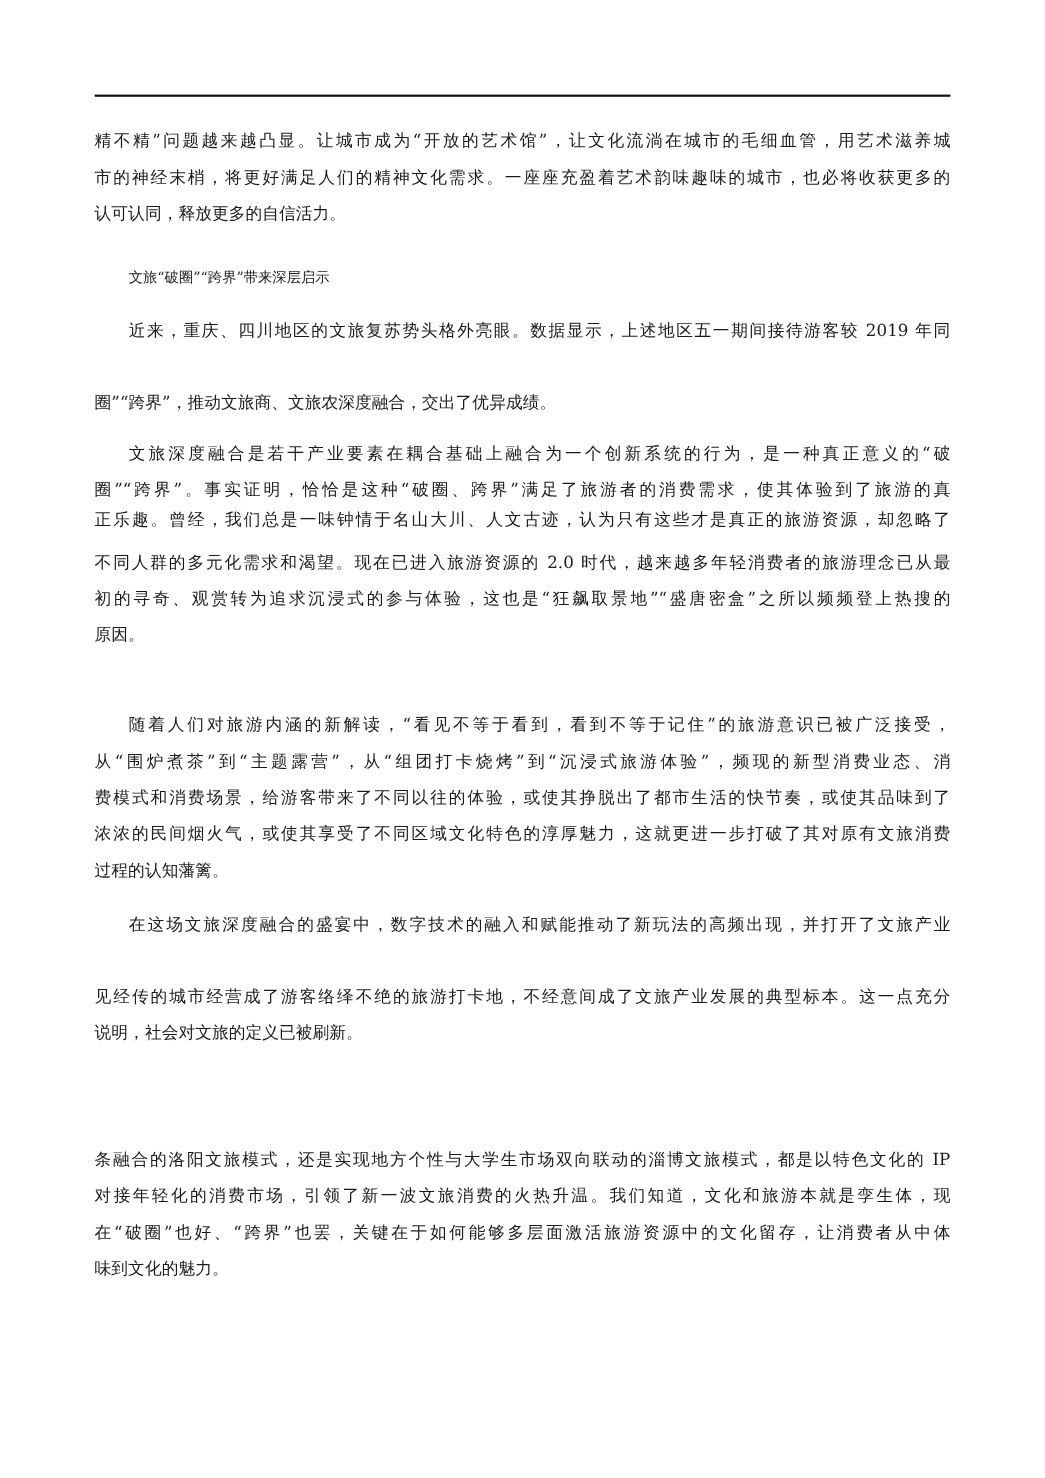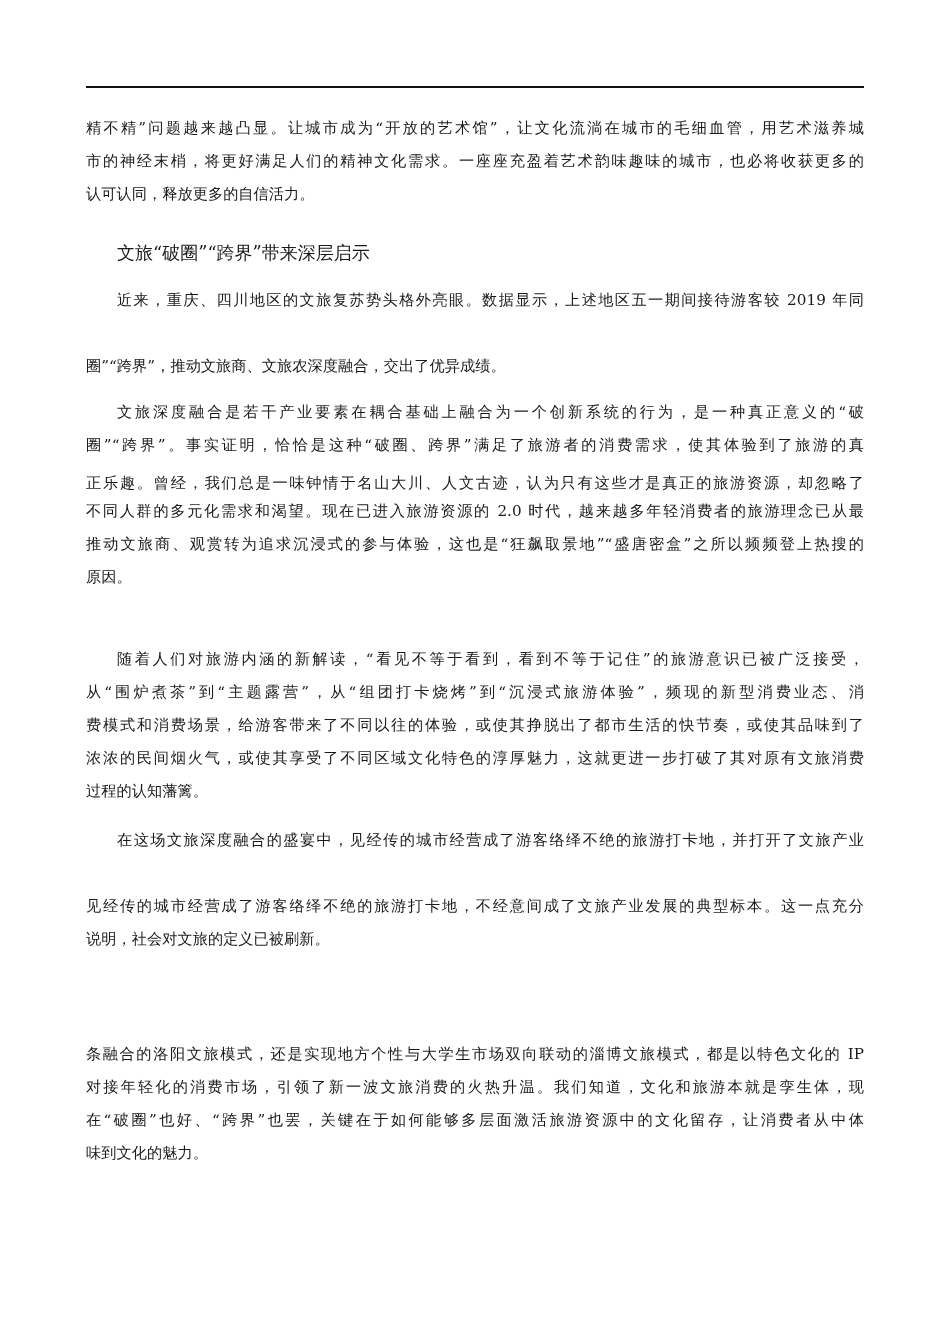--- a/index.html
+++ b/index.html
@@ -7,51 +7,51 @@
          font-family: "DejaVu Serif", "Liberation Serif", serif; color: #1a1a1a; }
   .page { position: absolute; left: 0; top: 0; width: 950px; height: 1344px; background: #fff; padding-left: 48px; }
   .top-rule { position: absolute; left: 86px; top: 86px; width: 778px; height: 0;
               border-top: 2px solid #111; }
   .line { position: absolute; left: 86px; width: 778px; height: 22px; line-height: 22px;
           font-size: 15.2px; white-space: nowrap; letter-spacing: 0.05px; text-align: justify;
           text-align-last: justify; }
   .line.indent { left: 117px; width: 747px; }
   .line.last { text-align-last: left; }
   .heading { position: absolute; left: 117px; height: 22px; line-height: 22px;
-             font-size: 18px; white-space: nowrap; text-align: center; }
+             font-size: 13px; white-space: nowrap; text-align: center; }
 </style>
 </head>
 <body>
 
 <div class="page">
   <div class="top-rule"></div>
 
   <div class="line" style="top:117px">精不精”问题越来越凸显。让城市成为“开放的艺术馆”，让文化流淌在城市的毛细血管，用艺术滋养城</div>
   <div class="line" style="top:150px">市的神经末梢，将更好满足人们的精神文化需求。一座座充盈着艺术韵味趣味的城市，也必将收获更多的</div>
   <div class="line last" style="top:183px">认可认同，释放更多的自信活力。</div>
 
   <div class="heading" style="top:242px">文旅“破圈”“跨界”带来深层启示</div>
 
   <div class="line indent" style="top:289px">近来，重庆、四川地区的文旅复苏势头格外亮眼。数据显示，上述地区五一期间接待游客较 2019 年同</div>
   <div class="line last" style="top:355px">圈”“跨界”，推动文旅商、文旅农深度融合，交出了优异成绩。</div>
 
   <div class="line indent" style="top:401px">文旅深度融合是若干产业要素在耦合基础上融合为一个创新系统的行为，是一种真正意义的“破</div>
   <div class="line" style="top:434px">圈”“跨界”。事实证明，恰恰是这种“破圈、跨界”满足了旅游者的消费需求，使其体验到了旅游的真</div>
-  <div class="line" style="top:472px">正乐趣。曾经，我们总是一味钟情于名山大川、人文古迹，认为只有这些才是真正的旅游资源，却忽略了</div>
+  <div class="line" style="top:461px">正乐趣。曾经，我们总是一味钟情于名山大川、人文古迹，认为只有这些才是真正的旅游资源，却忽略了</div>
   <div class="line" style="top:500px">不同人群的多元化需求和渴望。现在已进入旅游资源的 2.0 时代，越来越多年轻消费者的旅游理念已从最</div>
-  <div class="line" style="top:533px">推动文旅商、观赏转为追求沉浸式的参与体验，这也是“狂飙取景地”“盛唐密盒”之所以频频登上热搜的</div>
+  <div class="line" style="top:533px">初的寻奇、观赏转为追求沉浸式的参与体验，这也是“狂飙取景地”“盛唐密盒”之所以频频登上热搜的</div>
   <div class="line last" style="top:566px">原因。</div>
 
   <div class="line indent" style="top:648px">随着人们对旅游内涵的新解读，“看见不等于看到，看到不等于记住”的旅游意识已被广泛接受，</div>
   <div class="line" style="top:681px">从“围炉煮茶”到“主题露营”，从“组团打卡烧烤”到“沉浸式旅游体验”，频现的新型消费业态、消</div>
   <div class="line" style="top:714px">费模式和消费场景，给游客带来了不同以往的体验，或使其挣脱出了都市生活的快节奏，或使其品味到了</div>
   <div class="line" style="top:747px">浓浓的民间烟火气，或使其享受了不同区域文化特色的淳厚魅力，这就更进一步打破了其对原有文旅消费</div>
   <div class="line last" style="top:780px">过程的认知藩篱。</div>
 
-  <div class="line indent" style="top:829px">在这场文旅深度融合的盛宴中，见经传的城市经营成了游客络绎不绝的旅游打卡地，并打开了文旅产业</div>
+  <div class="line indent" style="top:829px">在这场文旅深度融合的盛宴中，数字技术的融入和赋能推动了新玩法的高频出现，并打开了文旅产业</div>
   <div class="line" style="top:895px">见经传的城市经营成了游客络绎不绝的旅游打卡地，不经意间成了文旅产业发展的典型标本。这一点充分</div>
   <div class="line last" style="top:928px">说明，社会对文旅的定义已被刷新。</div>
 
   <div class="line" style="top:1043px">条融合的洛阳文旅模式，还是实现地方个性与大学生市场双向联动的淄博文旅模式，都是以特色文化的 IP</div>
   <div class="line" style="top:1076px">对接年轻化的消费市场，引领了新一波文旅消费的火热升温。我们知道，文化和旅游本就是孪生体，现</div>
   <div class="line" style="top:1109px">在“破圈”也好、“跨界”也罢，关键在于如何能够多层面激活旅游资源中的文化留存，让消费者从中体</div>
   <div class="line last" style="top:1142px">味到文化的魅力。</div>
 </div>
 
 </body></html>

